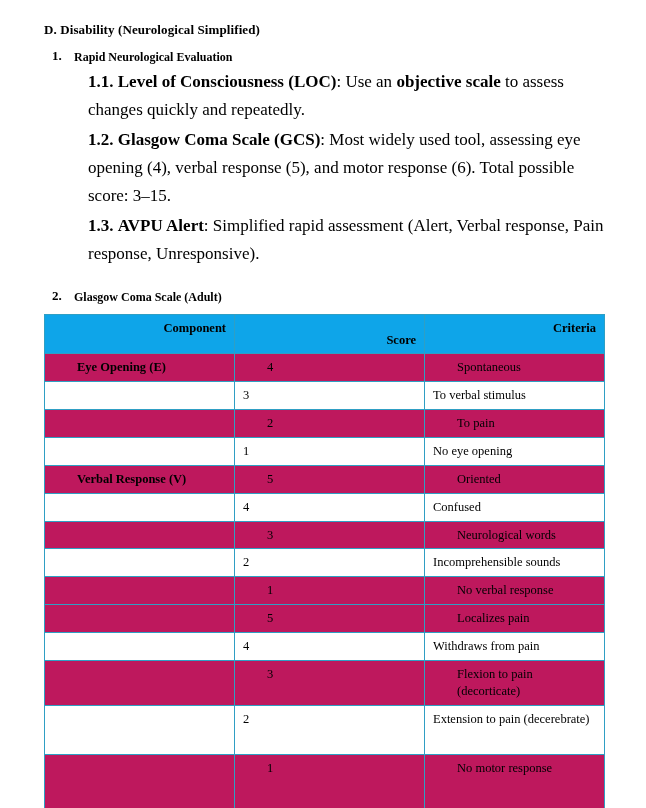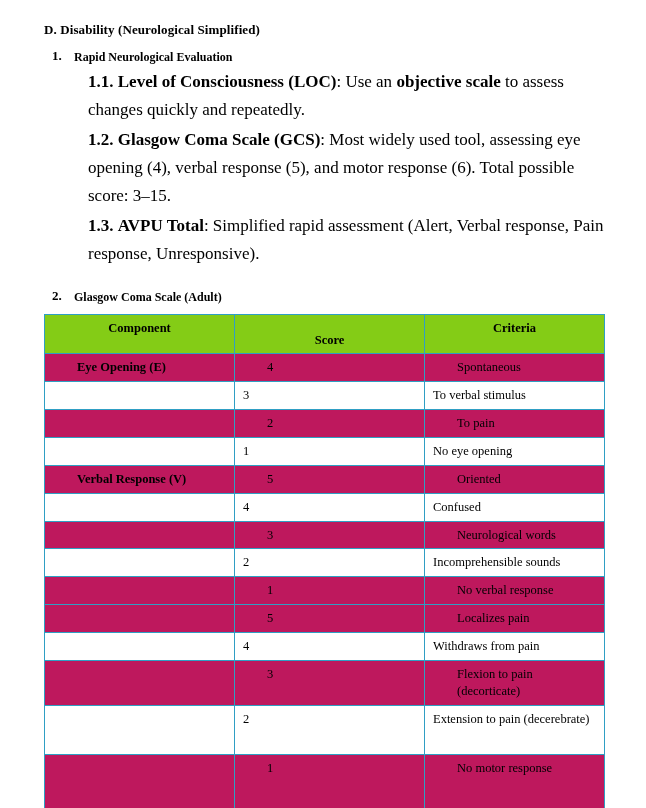--- a/index.html
+++ b/index.html
@@ -65,23 +65,23 @@
     table-layout: fixed;
   }
   table.gcs th, table.gcs td {
     border: 1px solid #2f9fc4;
     padding: 5px 8px;
     font-size: 12.5px;
     vertical-align: top;
     line-height: 1.35;
   }
   table.gcs th {
-    text-align: center;
-    font-weight: bold;
-    background: #84cc16;
+    text-align: right;
+    font-weight: bold;
+    background: #0ea5e9;
     height: 28px;
   }
   table.gcs th.score-h {
     vertical-align: bottom;
     padding-bottom: 4px;
   }
   col.c1 { width: 190px; }
   col.c2 { width: 190px; }
   col.c3 { width: 180px; }
   tr.band-blue td { background: #be185d; padding-left: 32px; }
@@ -119,21 +119,21 @@
         <b>Level of Consciousness (LOC)</b><span>: Use an </span><b>objective scale</b><span> to assess changes quickly and repeatedly.</span>
       </div>
 
       <div class="sub">
         <b>1.2.</b>
         <b>Glasgow Coma Scale (GCS)</b><span>: Most widely used tool, assessing eye opening (4), verbal response (5), and motor response (6). Total possible score: 3–15.</span>
       </div>
 
       <div class="sub">
         <b>1.3.</b>
-        <b>AVPU Total</b><span>: Simplified rapid assessment (Alert, Verbal response, Pain response, Unresponsive).</span>
+        <b>AVPU Alert</b><span>: Simplified rapid assessment (Alert, Verbal response, Pain response, Unresponsive).</span>
       </div>
     </li>
 
     <div class="spacer-1"></div>
 
     <li class="li1">
       <span class="marker">2.</span>
       <div class="heading">Glasgow Coma Scale (Adult)</div>
     </li>
   </ol>

